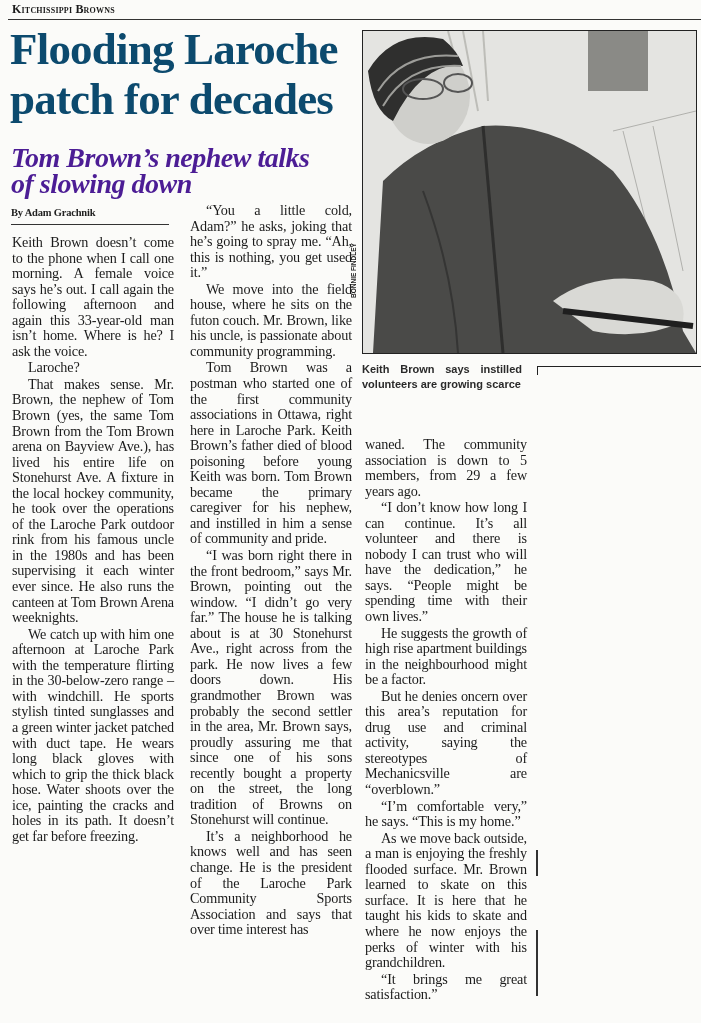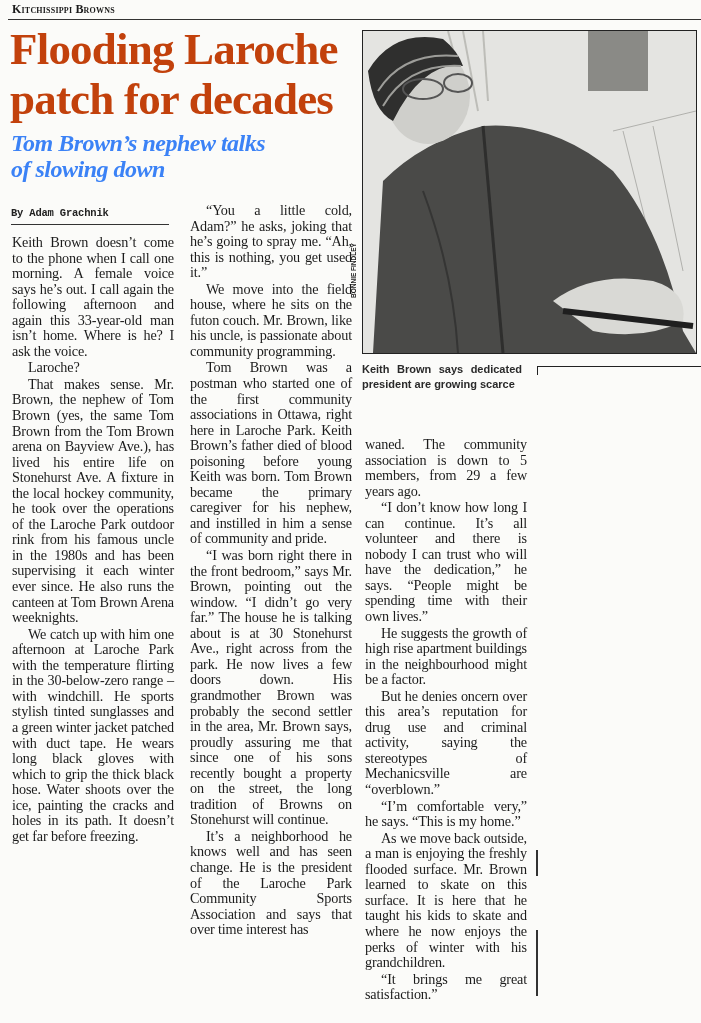--- a/index.html
+++ b/index.html
@@ -14,33 +14,33 @@
     font-family: "Liberation Serif", serif; font-weight: bold;
     font-size: 12px; letter-spacing: 0.2px; font-variant: small-caps;
   }
   .rule-top {
     position: absolute; left: 8px; right: 0; top: 19px;
     height: 0; border-top: 1.5px solid #333;
   }
   .headline {
     position: absolute; left: 10px; top: 24px; width: 345px;
     font-family: "Liberation Serif", serif; font-weight: bold;
-    font-size: 45px; line-height: 50px; letter-spacing: -0.8px; color: #c2410c;
+    font-size: 45px; line-height: 50px; letter-spacing: -0.8px; color: #0c4a6e;
     margin: 0;
   }
   .headline span { display: block; }
   .deck {
-    position: absolute; left: 11px; top: 130px; width: 300px;
+    position: absolute; left: 11px; top: 145px; width: 300px;
     font-family: "Liberation Serif", serif; font-style: italic; font-weight: bold;
-    font-size: 24px; line-height: 26px; color: #3b82f6; margin: 0; letter-spacing: -0.5px;
+    font-size: 28px; line-height: 26px; color: #4c1d95; margin: 0; letter-spacing: -0.5px;
   }
   .deck span { display: block; }
   .byline {
     position: absolute; left: 11px; top: 207px;
-    font-family: Liberation Mono, monospace; font-weight: bold;
+    font-family: Liberation Serif, serif; font-weight: bold;
     font-size: 10.5px; letter-spacing: -0.2px; color: #222;
   }
   .byline-rule {
     position: absolute; left: 11px; top: 224px; width: 158px;
     border-top: 1px solid #333;
   }
   .col {
     position: absolute; width: 164px;
     font-size: 14.2px; line-height: 15.55px; text-align: justify;
     color: #1b1b1b; letter-spacing: -0.15px;
@@ -138,17 +138,17 @@
     <path d="M5 40 Q30 -2 80 8 Q95 20 100 35 Q60 30 30 90 Q10 80 5 40 Z" fill="#2f2f2e"></path>
     <path d="M15 60 Q40 20 95 25" stroke="#9d9d99" stroke-width="2" fill="none"></path>
     <path d="M20 75 Q45 32 98 35" stroke="#9d9d99" stroke-width="2" fill="none"></path>
     <ellipse cx="60" cy="58" rx="20" ry="10" fill="none" stroke="#555" stroke-width="2"></ellipse>
     <ellipse cx="95" cy="52" rx="14" ry="9" fill="none" stroke="#555" stroke-width="2"></ellipse>
     <path d="M190 270 Q230 240 290 250 Q325 260 320 290 Q280 310 230 300 Z" fill="#d9d9d5"></path>
     <path d="M200 280 L330 295" stroke="#1f1f1f" stroke-width="6"></path>
   </svg>
 </div>
 <div class="credit">BONNIE FINDLEY</div>
-<div class="caption">Keith Brown says dedicated president are growing scarce</div>
+<div class="caption">Keith Brown says instilled volunteers are growing scarce</div>
 
 <div class="sidebar-box-top"></div>
 <div class="sidebar-mark" style="top:850px;height:26px;"></div>
 <div class="sidebar-mark" style="top:930px;height:66px;"></div>
 
 </body></html>

